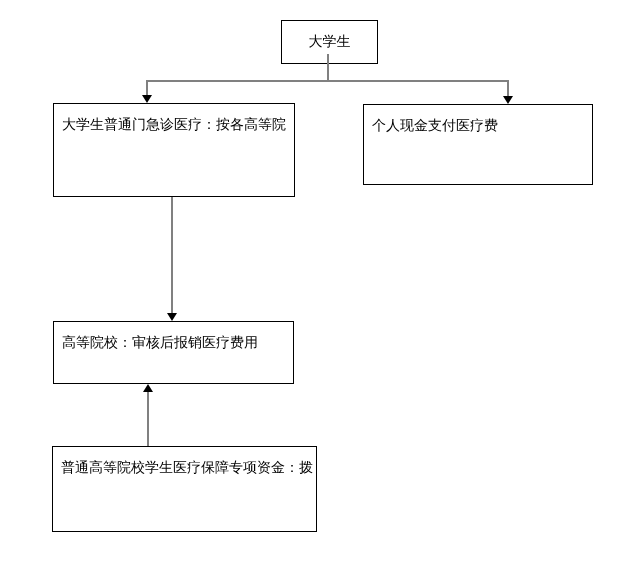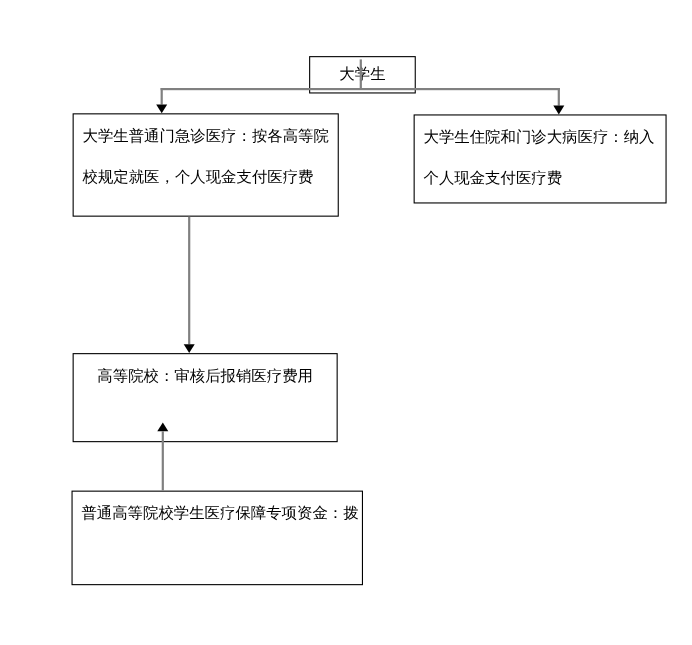--- a/index.html
+++ b/index.html
@@ -23,21 +23,20 @@
     background: #ffffff;
     font-size: 14px;
   }
   .node--center {
     display: flex;
     align-items: center;
     justify-content: center;
   }
   .node--text {
     padding: 2px 8px;
-    margin-left: 13px;
   }
   .node--text .ln {
     display: block;
     line-height: 37px;
     white-space: nowrap;
   }
   .cline {
     position: absolute;
     background: #808080;
   }
@@ -56,35 +55,33 @@
     border-left: 5px solid transparent;
     border-right: 5px solid transparent;
     border-bottom: 8px solid #000000;
   }
 </style>
 </head>
 <body>
 
 <div class="canvas">
 
-  <div class="node node--center" style="left:281px; top:20px; width:97px; height:34px;margin-top:31px;">
+  <div class="node node--center" style="left:281px; top:20px; width:97px; height:44px;">
     <span class="ln">大学生</span>
   </div>
 
   <div class="node node--text" style="left:53px; top:103px; width:242px; height:94px;">
     <span class="ln">大学生普通门急诊医疗：按各高等院</span>
-    <span class="ln">校规定就医，个人现金支付医疗费</span>
   </div>
 
   <div class="node node--text" style="left:363px; top:104px; width:230px; height:81px;">
-    <span class="ln">大学生住院和门诊大病医疗：纳入</span>
     <span class="ln">个人现金支付医疗费</span>
   </div>
 
-  <div class="node node--text" style="left:53px; top:321px; width:241px; height:81px;text-align:center;">
+  <div class="node node--text" style="left:53px; top:321px; width:241px; height:63px;">
     <span class="ln">高等院校：审核后报销医疗费用</span>
   </div>
 
   <div class="node node--text" style="left:52px; top:446px; width:265px; height:86px;">
     <span class="ln">普通高等院校学生医疗保障专项资金：拨</span>
   </div>
 
   <div class="cline" style="left:327px; top:54px; width:2px; height:27px;"></div>
 
   <div class="cline" style="left:146px; top:80px; width:363px; height:2px;"></div>

